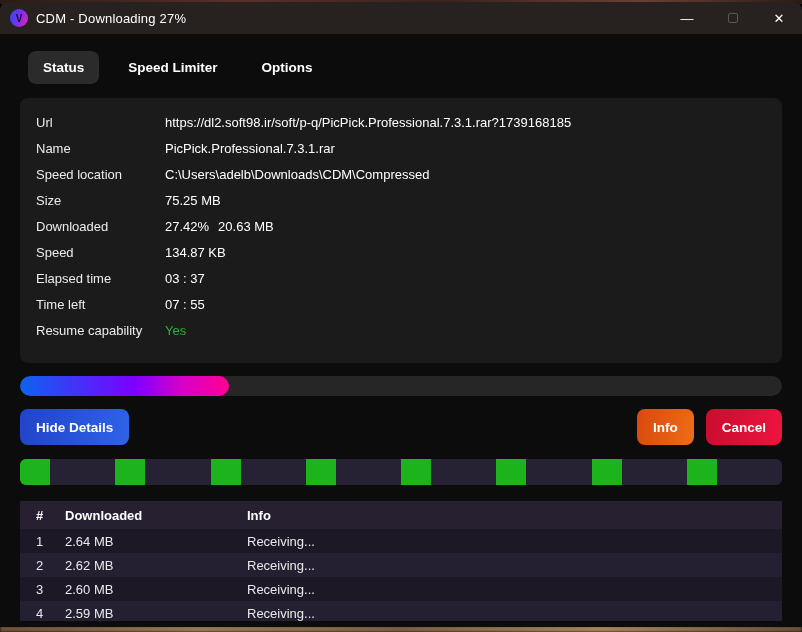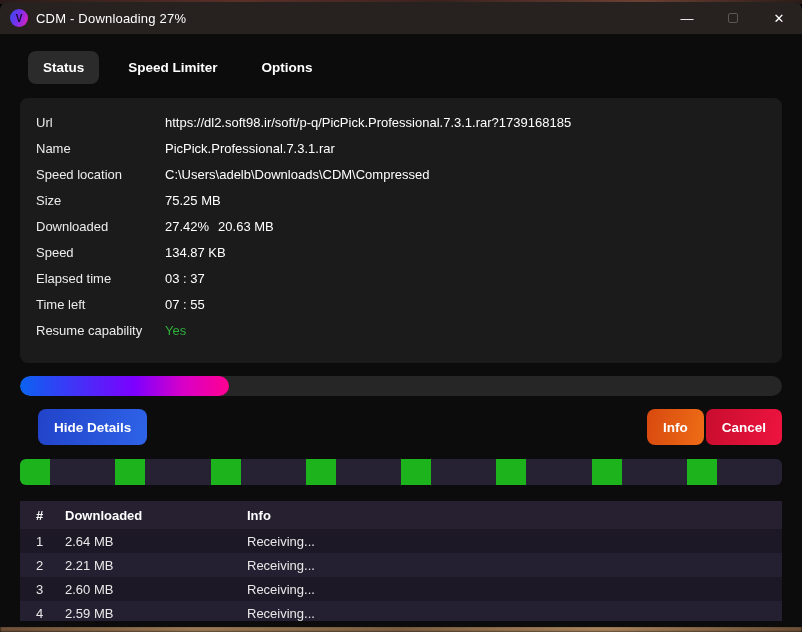--- a/index.html
+++ b/index.html
@@ -67,25 +67,25 @@
   }
   .progress-fill {
     height:100%; border-radius:10px;
     background:linear-gradient(90deg,#0b63f0 0%,#7d00ff 55%,#d800c8 78%,#ff0090 100%);
   }
   
   .btn-row { margin-top:13px; display:flex; align-items:center; }
   .btn {
     height:36px; border:none; border-radius:8px; color:#fff;
     font-family:"Liberation Sans", sans-serif; font-size:13.5px; font-weight:600;
-    padding:0 16px; cursor:pointer;margin-left:18px;
+    padding:0 16px; cursor:pointer;
   }
   .btn-blue { background:linear-gradient(100deg,#2143c9,#2e63e8); }
   .btn-orange { background:linear-gradient(100deg,#d8490f,#ee6d16); margin-left:auto; }
-  .btn-red { background:linear-gradient(100deg,#c80d2e,#ee1440); margin-left:2px;border-radius:7px; }
+  .btn-red { background:linear-gradient(100deg,#c80d2e,#ee1440); margin-left:12px; }
   
   .segbar {
     margin-top:14px; height:26px; background:#272134; border-radius:6px;
     overflow:hidden; display:flex;
   }
   .seg { flex:1; height:100%; position:relative; }
   .seg-fill { height:100%; background:#1db31d; }
   
   .table-wrap { margin-top:16px; height:120px; overflow:hidden; position:relative; }
   .chunk-table { width:100%; border-collapse:collapse; font-size:13px; table-layout:fixed; }
@@ -223,21 +223,21 @@
           </tr>
         </thead>
         <tbody>
           <tr class="odd">
             <td class="col-num">1</td>
             <td class="col-dl">2.64 MB</td>
             <td>Receiving...</td>
           </tr>
           <tr class="even">
             <td class="col-num">2</td>
-            <td class="col-dl">2.21 MB</td>
+            <td class="col-dl">2.62 MB</td>
             <td>Receiving...</td>
           </tr>
           <tr class="odd">
             <td class="col-num">3</td>
             <td class="col-dl">2.60 MB</td>
             <td>Receiving...</td>
           </tr>
           <tr class="even">
             <td class="col-num">4</td>
             <td class="col-dl">2.59 MB</td>

